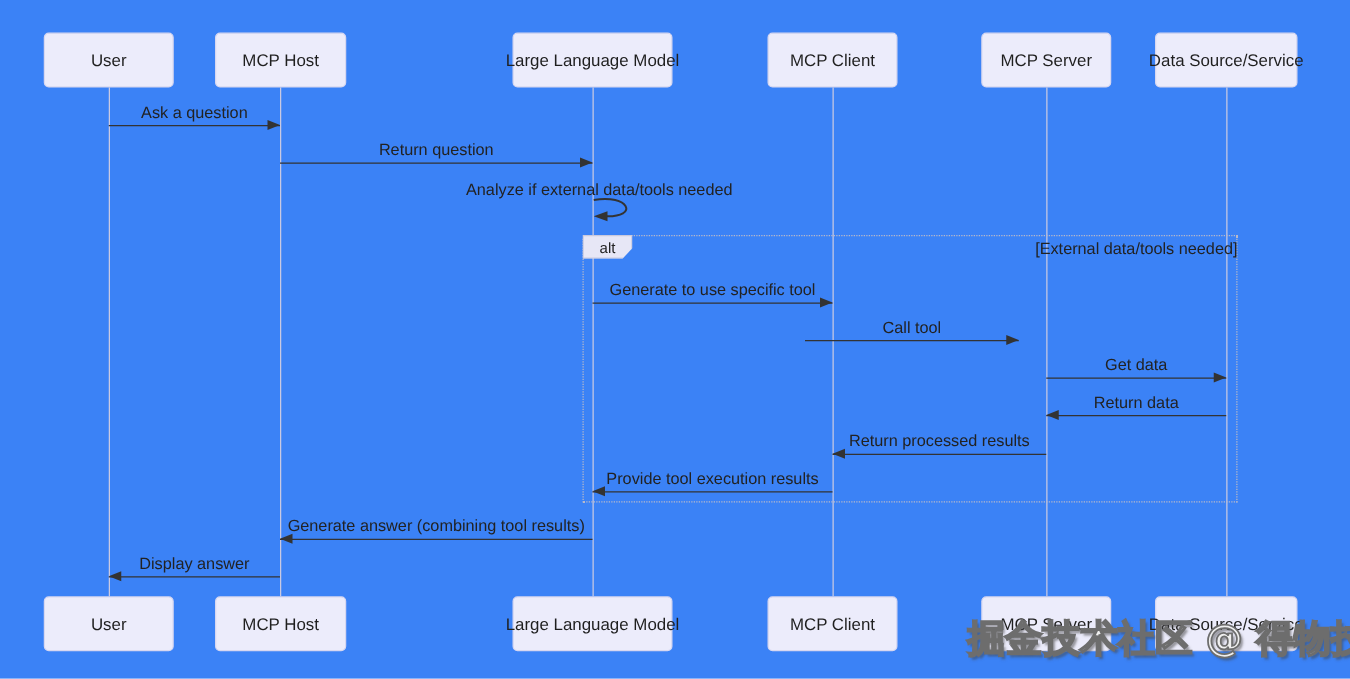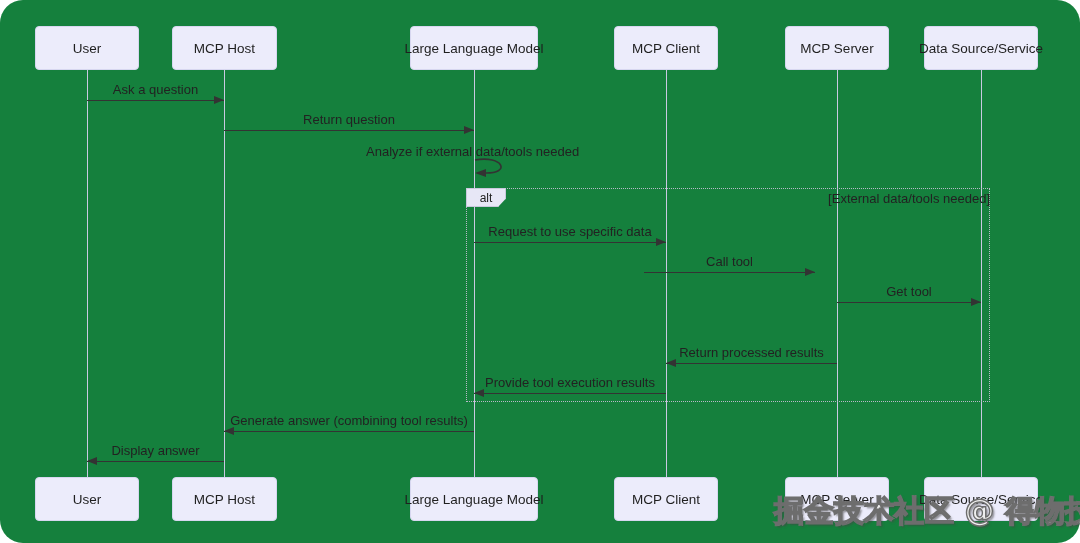--- a/index.html
+++ b/index.html
@@ -1,23 +1,22 @@
 <!DOCTYPE html>
 <html><head>
 <meta charset="utf-8">
 <style>
   html,body{margin:0;padding:0;background:#ffffff;}
   #canvas{
     position:relative;
     width:1080px;height:543px;
-    background:#15803d;
+    background:#3b82f6;
     overflow:hidden;
     font-family:"Liberation Sans","DejaVu Sans",sans-serif;
     color:#222222;
-    border-radius:23px;
   }
   
   .actor{
     position:absolute;
     height:44px;
     background:#ECECFB;
     border:1px solid #D7D7F0;
     border-radius:4px;
     box-sizing:border-box;
     display:flex;align-items:center;justify-content:center;
@@ -56,21 +55,21 @@
   .msg-line.to-left::after{
     content:'';position:absolute;left:0;top:-5.4px;
     width:0;height:0;
     border-right:10px solid #333333;
     border-top:4.5px solid transparent;
     border-bottom:4.5px solid transparent;
   }
   
   .self-label{
     position:absolute;left:366px;top:144px;width:220px;
-    text-align:left;font-size:13px;color:#222;white-space:nowrap;z-index:4;
+    text-align:right;font-size:13px;color:#222;white-space:nowrap;z-index:4;
   }
   .self-loop{position:absolute;left:473px;top:156px;z-index:4;}
   
   .alt-frame{
     position:absolute;left:466px;top:188px;width:524px;height:214px;
     border:1px dotted #B9B9C9;
     box-sizing:border-box;
     z-index:2;
   }
   .alt-label{
@@ -166,34 +165,38 @@
     <div class="msg-line to-right"></div>
   </div>
 
   <div class="self-label">Analyze if external data/tools needed</div>
   <svg class="self-loop" width="40" height="24" viewBox="0 0 40 24">
     <path d="M 2 4 C 30 -1, 39 18, 11 17" fill="none" stroke="#333333" stroke-width="1.6"></path>
     <polygon points="2,17 13,13 13,21" fill="#333333"></polygon>
   </svg>
 
   <div class="msg" style="left:474px;top:224px;width:192px">
-    <span class="msg-label">Request to use specific data</span>
+    <span class="msg-label">Generate to use specific tool</span>
     <div class="msg-line to-right"></div>
   </div>
 
   <div class="msg" style="left:644px;top:254px;width:171px">
     <span class="msg-label">Call tool</span>
     <div class="msg-line to-right"></div>
   </div>
 
   <div class="msg" style="left:837px;top:284px;width:144px">
-    <span class="msg-label">Get tool</span>
-    <div class="msg-line to-right"></div>
-  </div>
-
+    <span class="msg-label">Get data</span>
+    <div class="msg-line to-right"></div>
+  </div>
+
+  <div class="msg" style="left:837px;top:314px;width:144px">
+    <span class="msg-label">Return data</span>
+    <div class="msg-line to-left"></div>
+  </div>
 
   <div class="msg" style="left:474px;top:375px;width:192px">
     <span class="msg-label">Provide tool execution results</span>
     <div class="msg-line to-left"></div>
   </div>
 
   <div class="msg" style="left:666px;top:345px;width:171px">
     <span class="msg-label">Return processed results</span>
     <div class="msg-line to-left"></div>
   </div>

